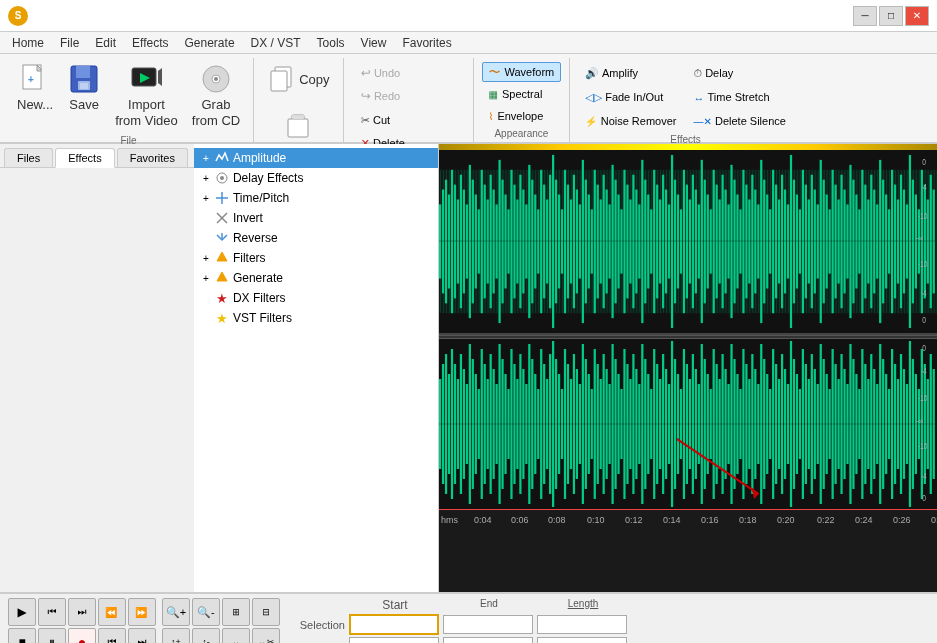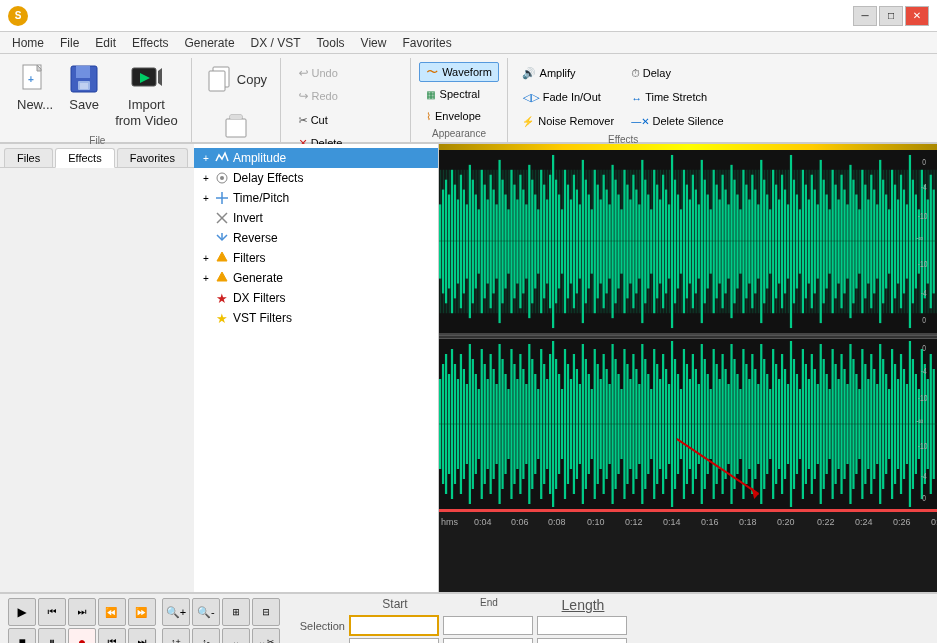--- a/index.html
+++ b/index.html
@@ -112,20 +112,31 @@
       <div class="tb-btn">
         <div class="tb-btn-icon">
           <svg width="32" height="32" viewBox="0 0 32 32">
               <rect x="2" y="5" width="24" height="18" rx="2" fill="#222" stroke="#555"></rect>
               <polygon points="28,8 32,5 32,23 28,20" fill="#555"></polygon>
               <polygon points="10,10 10,20 20,15" fill="#00cc66"></polygon>
             </svg>
         </div>
         <span class="tb-btn-label" style="white-space:pre-line;">Import
 from Video</span>
+      </div>
+      <div class="tb-btn">
+        <div class="tb-btn-icon">
+          <svg width="32" height="32" viewBox="0 0 32 32">
+              <circle cx="16" cy="16" r="13" fill="#d8d8d8" stroke="#aaa"></circle>
+              <circle cx="16" cy="16" r="4" fill="white" stroke="#aaa"></circle>
+              <circle cx="16" cy="16" r="2" fill="#888"></circle>
+            </svg>
+        </div>
+        <span class="tb-btn-label" style="white-space:pre-line;">Grab
+from CD</span>
       </div>
     </div>
     <div class="toolbar-group-label">File</div>
   </div>
 
   <div class="toolbar-group" style="min-width:70px;">
     <div class="toolbar-buttons-row">
       <div class="copy-paste-group">
         <div class="tb-btn" style="flex-direction:row;min-width:30px;">
           <div class="tb-btn-icon">
@@ -715,21 +726,21 @@
           <text x="650" y="12" fill="#aaa" font-size="9">0</text>
           <text x="648" y="35" fill="#aaa" font-size="9">-4</text>
           <text x="644" y="62" fill="#aaa" font-size="9">-10</text>
           <text x="642" y="85" fill="#aaa" font-size="9">-∞</text>
           <text x="644" y="110" fill="#aaa" font-size="9">-10</text>
           <text x="648" y="140" fill="#aaa" font-size="9">-4</text>
           <text x="650" y="162" fill="#aaa" font-size="9">0</text>
         </svg>
       </div>
 
-      <div style="height:18px;background:#ef4444;position:relative;border-top:3px solid #ef4444;">
+      <div style="height:18px;background:#ef4444;position:relative;border-top:1px solid #ef4444;">
         <svg width="100%" height="18">
           <rect width="100%" height="18" fill="#1a1a1a"></rect>
           <text x="2" y="13" fill="#aaa" font-size="9">hms</text>
           <text x="35" y="13" fill="#aaa" font-size="9">0:04</text>
           <text x="72" y="13" fill="#aaa" font-size="9">0:06</text>
           <text x="109" y="13" fill="#aaa" font-size="9">0:08</text>
           <text x="148" y="13" fill="#aaa" font-size="9">0:10</text>
           <text x="186" y="13" fill="#aaa" font-size="9">0:12</text>
           <text x="224" y="13" fill="#aaa" font-size="9">0:14</text>
           <text x="262" y="13" fill="#aaa" font-size="9">0:16</text>
@@ -779,21 +790,21 @@
       <button class="transport-btn" style="font-size:9px;">↔✂</button>
     </div>
   </div>
 
 
   <div style="display:flex;flex-direction:column;padding:4px;font-size:11px;gap:2px;flex:1;">
 
     <div style="display:flex;margin-left:60px;gap:4px;">
       <span style="min-width:90px;text-align:center;font-size:12px;color:#555;">Start</span>
       <span style="min-width:90px;text-align:center;font-size:10px;color:#555;">End</span>
-      <span style="min-width:90px;text-align:center;font-size:14px;color:#555;text-decoration:underline;">Length</span>
+      <span style="min-width:90px;text-align:center;font-size:10px;color:#555;text-decoration:underline;">Length</span>
     </div>
 
     <div style="display:flex;align-items:center;gap:4px;">
       <span style="width:55px;text-align:right;color:#555;">Selection</span>
       <input type="text" style="background: rgb(255, 255, 255); border: 2px solid rgb(224, 160, 0); padding: 2px 4px; font-family: monospace; font-size: 11px; width: 90px;" readonly="">
       <input type="text" style="background: rgb(255, 255, 255); border: 1px solid rgb(170, 170, 170); padding: 2px 4px; font-family: monospace; font-size: 11px; width: 90px;" readonly="">
       <input type="text" style="background: rgb(255, 255, 255); border: 1px solid rgb(170, 170, 170); padding: 2px 4px; font-family: monospace; font-size: 11px; width: 90px;" readonly="">
     </div>
 
     <div style="display:flex;align-items:center;gap:4px;">

